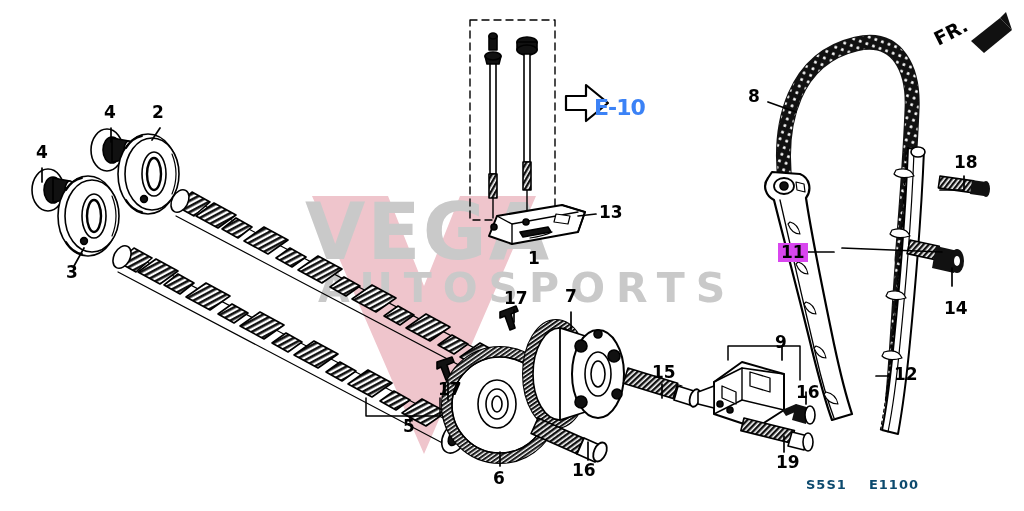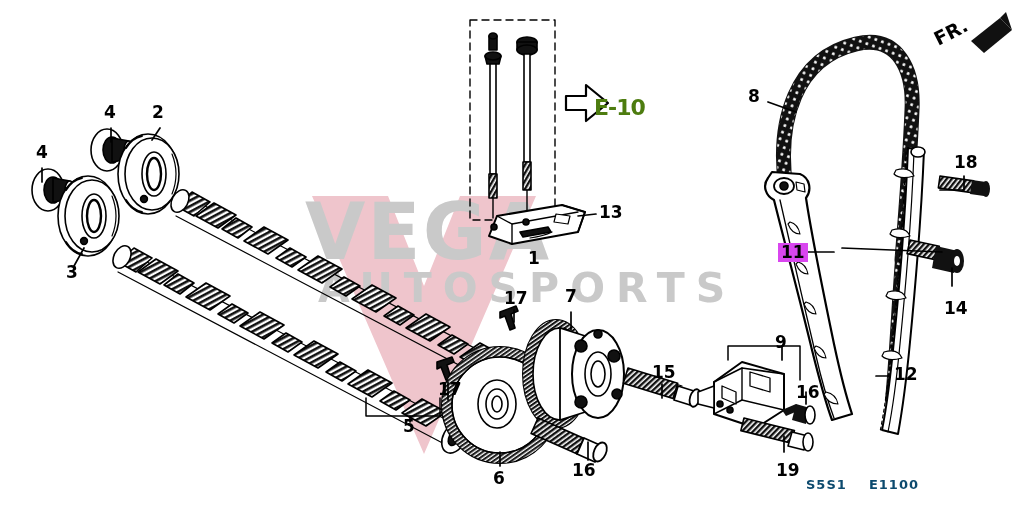--- a/index.html
+++ b/index.html
@@ -11,21 +11,21 @@
   .wm-vega{left:305px;top:193px;font-size:78px;font-weight:bold;color:#c9c9c9;
            letter-spacing:2px;line-height:1;font-family:"DejaVu Sans",sans-serif;}
   .wm-auto{left:318px;top:268px;font-size:41px;font-weight:bold;color:#c9c9c9;
            letter-spacing:11px;line-height:1;font-family:"DejaVu Sans",sans-serif;}
   .cal{position:absolute;font-family:"DejaVu Sans",sans-serif;font-weight:bold;
        color:#000;font-size:17px;line-height:1;}
   .cal.hl{background:#d946ef;padding:1px 3px;}
   .partcode{position:absolute;left:806px;top:477px;font-size:13px;font-weight:bold;
             letter-spacing:1px;color:#0c4a6e;font-family:"DejaVu Sans",sans-serif;}
   .e10{position:absolute;left:594px;top:95px;font-size:22px;font-weight:bold;
-       color:#4d7c0f;font-family:"DejaVu Sans",sans-serif;letter-spacing:-1px;}
+       color:#3b82f6;font-family:"DejaVu Sans",sans-serif;letter-spacing:-1px;}
   .frlbl{position:absolute;left:930px;top:30px;font-size:19px;font-weight:bold;
          color:#000;font-family:"DejaVu Sans",sans-serif;
          transform:rotate(-27deg);transform-origin:left top;}
 </style>
 </head>
 <body>
 
 <div id="stage">
 
   <svg width="1024" height="511" aria-hidden="true">
@@ -343,21 +343,21 @@
   <div class="cal" style="left:796px;top:384px;">16</div>
   <div class="cal hl" style="left:778px;top:243px;">11</div>
   <div class="cal" style="left:894px;top:366px;">12</div>
   <div class="cal" style="left:599px;top:204px;">13</div>
   <div class="cal" style="left:944px;top:288px;margin-top:12px;">14</div>
   <div class="cal" style="left:652px;top:364px;">15</div>
   <div class="cal" style="left:572px;top:462px;">16</div>
   <div class="cal" style="left:504px;top:290px;">17</div>
   <div class="cal" style="left:438px;top:381px;">17</div>
   <div class="cal" style="left:954px;top:154px;">18</div>
-  <div class="cal" style="left:776px;top:454px;margin-top:8px;">19</div>
+  <div class="cal" style="left:776px;top:454px;">19</div>
 
   <div class="partcode">
     <span>S5S1</span>
     &nbsp;&nbsp;
     <span>E1100</span>
   </div>
 
 </div>
 
 </body></html>

